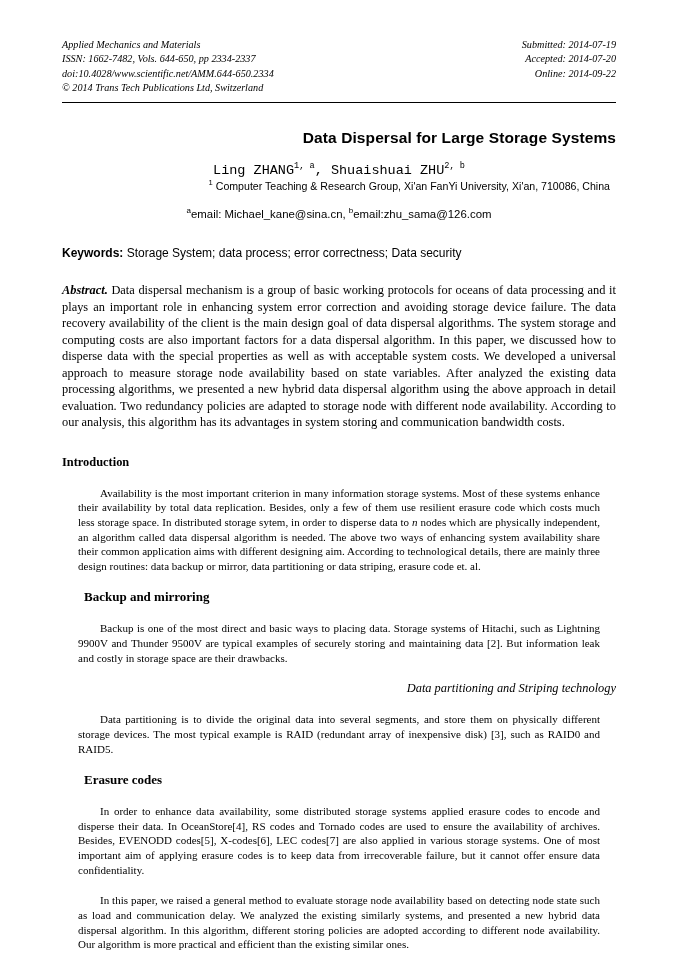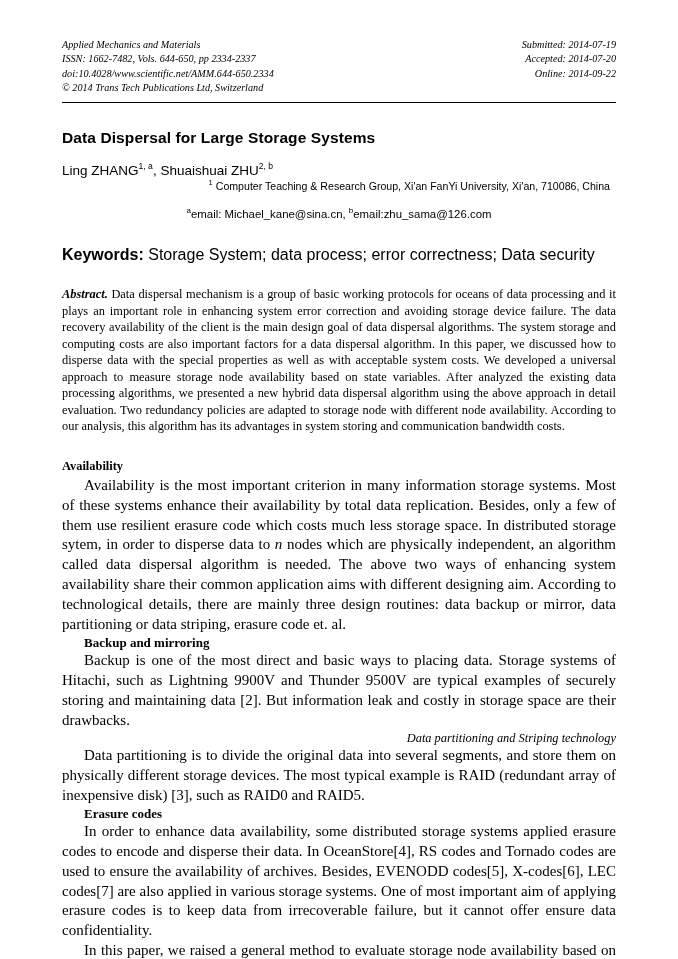--- a/index.html
+++ b/index.html
@@ -34,31 +34,31 @@
   .header-left { text-align: left; }
   .header-right { text-align: right; }
   .header-rule {
     border: none;
     border-top: 1px solid #000;
     margin: 6px 0 0 0;
   }
 
   
   .title {
-    text-align: left;
+    text-align: right;
     font-family: "Liberation Sans", sans-serif;
     font-weight: bold;
     font-size: 15.5px;
     margin-top: 26px;
     letter-spacing: 0.1px;
   }
 
   .authors {
-    text-align: left;
-    font-family: Liberation Sans, sans-serif;
+    text-align: center;
+    font-family: Liberation Mono, monospace;
     font-size: 13.5px;
     margin-top: 14px;
   }
   .authors sup { font-size: 8.6px; }
 
   .affil {
     text-align: right;
     font-family: "Liberation Sans", sans-serif;
     font-size: 10.6px;
     line-height: 1.45;
@@ -70,45 +70,45 @@
   .emails {
     text-align: center;
     font-family: "Liberation Sans", sans-serif;
     font-size: 11.4px;
     margin-top: 12px;
   }
   .emails sup { font-size: 8px; }
 
   .keywords {
     font-family: "Liberation Sans", sans-serif;
-    font-size: 16px;
+    font-size: 12px;
     margin-top: 26px;
   }
   .keywords b { font-weight: bold; }
 
   .abstract {
     margin-top: 22px;
     font-size: 12.4px;
     line-height: 1.33;
     text-align: justify;
   }
   .abstract b { font-weight: bold; font-style: italic; }
 
   .section-head {
     font-weight: bold;
     font-size: 12.4px;
     margin-top: 24px;
     margin-bottom: 2px;
   }
 
   p.body {
-    font-size: 15px;
+    font-size: 11px;
     line-height: 1.33;
     text-align: justify;
-    margin: 0;
+    margin: 16px;
     text-indent: 22px;
   }
 
   .sub-head {
     font-weight: bold;
     font-size: 13px;
     margin: 0;
     text-indent: 22px;
   }
   .sub-head-italic {
@@ -156,21 +156,21 @@
   </div>
 
   <div class="keywords">
     <b>Keywords:</b><span> Storage System; data process; error correctness; Data security</span>
   </div>
 
   <div class="abstract">
     <b>Abstract.</b><span> Data dispersal mechanism is a group of basic working protocols for oceans of data processing and it plays an important role in enhancing system error correction and avoiding storage device failure. The data recovery availability of the client is the main design goal of data dispersal algorithms. The system storage and computing costs are also important factors for a data dispersal algorithm. In this paper, we discussed how to disperse data with the special properties as well as with acceptable system costs. We developed a universal approach to measure storage node availability based on state variables. After analyzed the existing data processing algorithms, we presented a new hybrid data dispersal algorithm using the above approach in detail evaluation. Two redundancy policies are adapted to storage node with different node availability. According to our analysis, this algorithm has its advantages in system storing and communication bandwidth costs.</span>
   </div>
 
-  <div class="section-head">Availability</div>
+  <div class="section-head">Introduction</div>
 
   <p class="body"><span>Availability is the most important criterion in many information storage systems. Most of these systems enhance their availability by total data replication. Besides, only a few of them use resilient erasure code which costs much less storage space. In distributed storage sytem, in order to disperse data to </span><span class="it">n</span><span> nodes which are physically independent, an algorithm called data dispersal algorithm is needed. The above two ways of enhancing system availability share their common application aims with different designing aim. According to technological details, there are mainly three design routines: data backup or mirror, data partitioning or data striping, erasure code et. al.</span></p>
 
   <div class="sub-head">Backup and mirroring</div>
   <p class="body">Backup is one of the most direct and basic ways to placing data. Storage systems of Hitachi, such as Lightning 9900V and Thunder 9500V are typical examples of securely storing and maintaining data [2]. But information leak and costly in storage space are their drawbacks.</p>
 
   <div class="sub-head-italic">Data partitioning and Striping technology</div>
   <p class="body">Data partitioning is to divide the original data into several segments, and store them on physically different storage devices. The most typical example is RAID (redundant array of inexpensive disk) [3], such as RAID0 and RAID5.</p>
 
   <div class="sub-head">Erasure codes</div>

